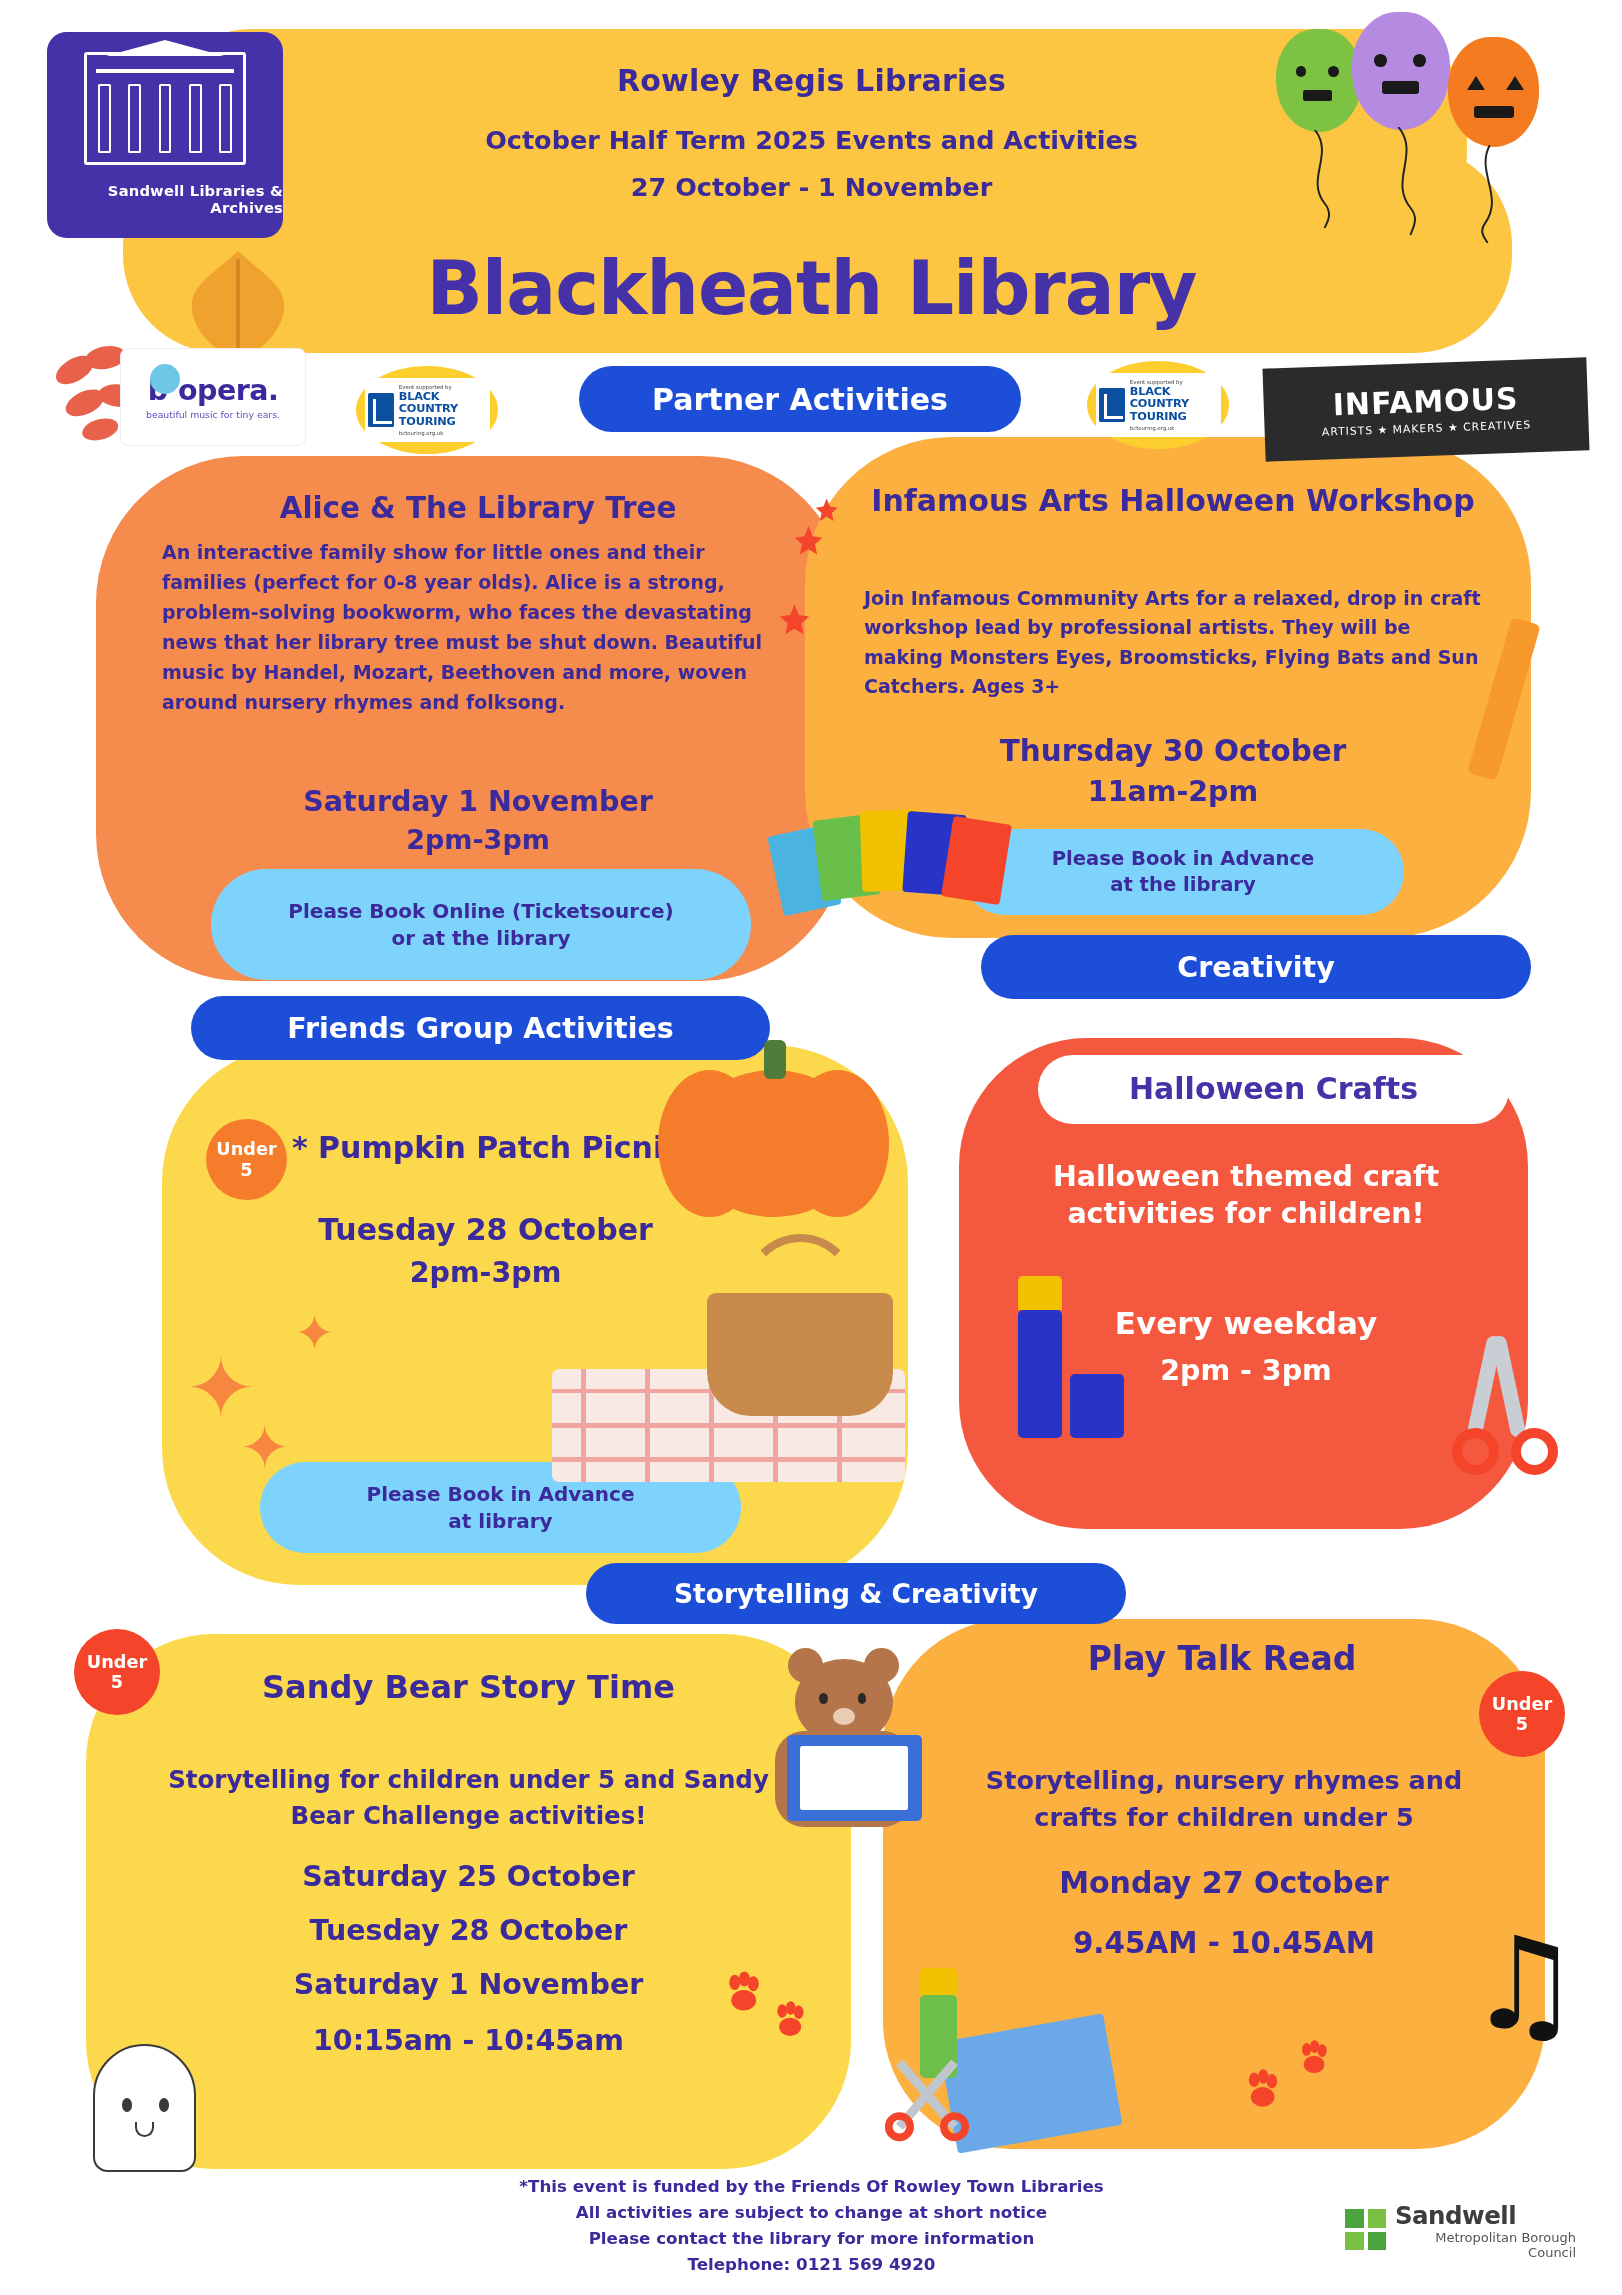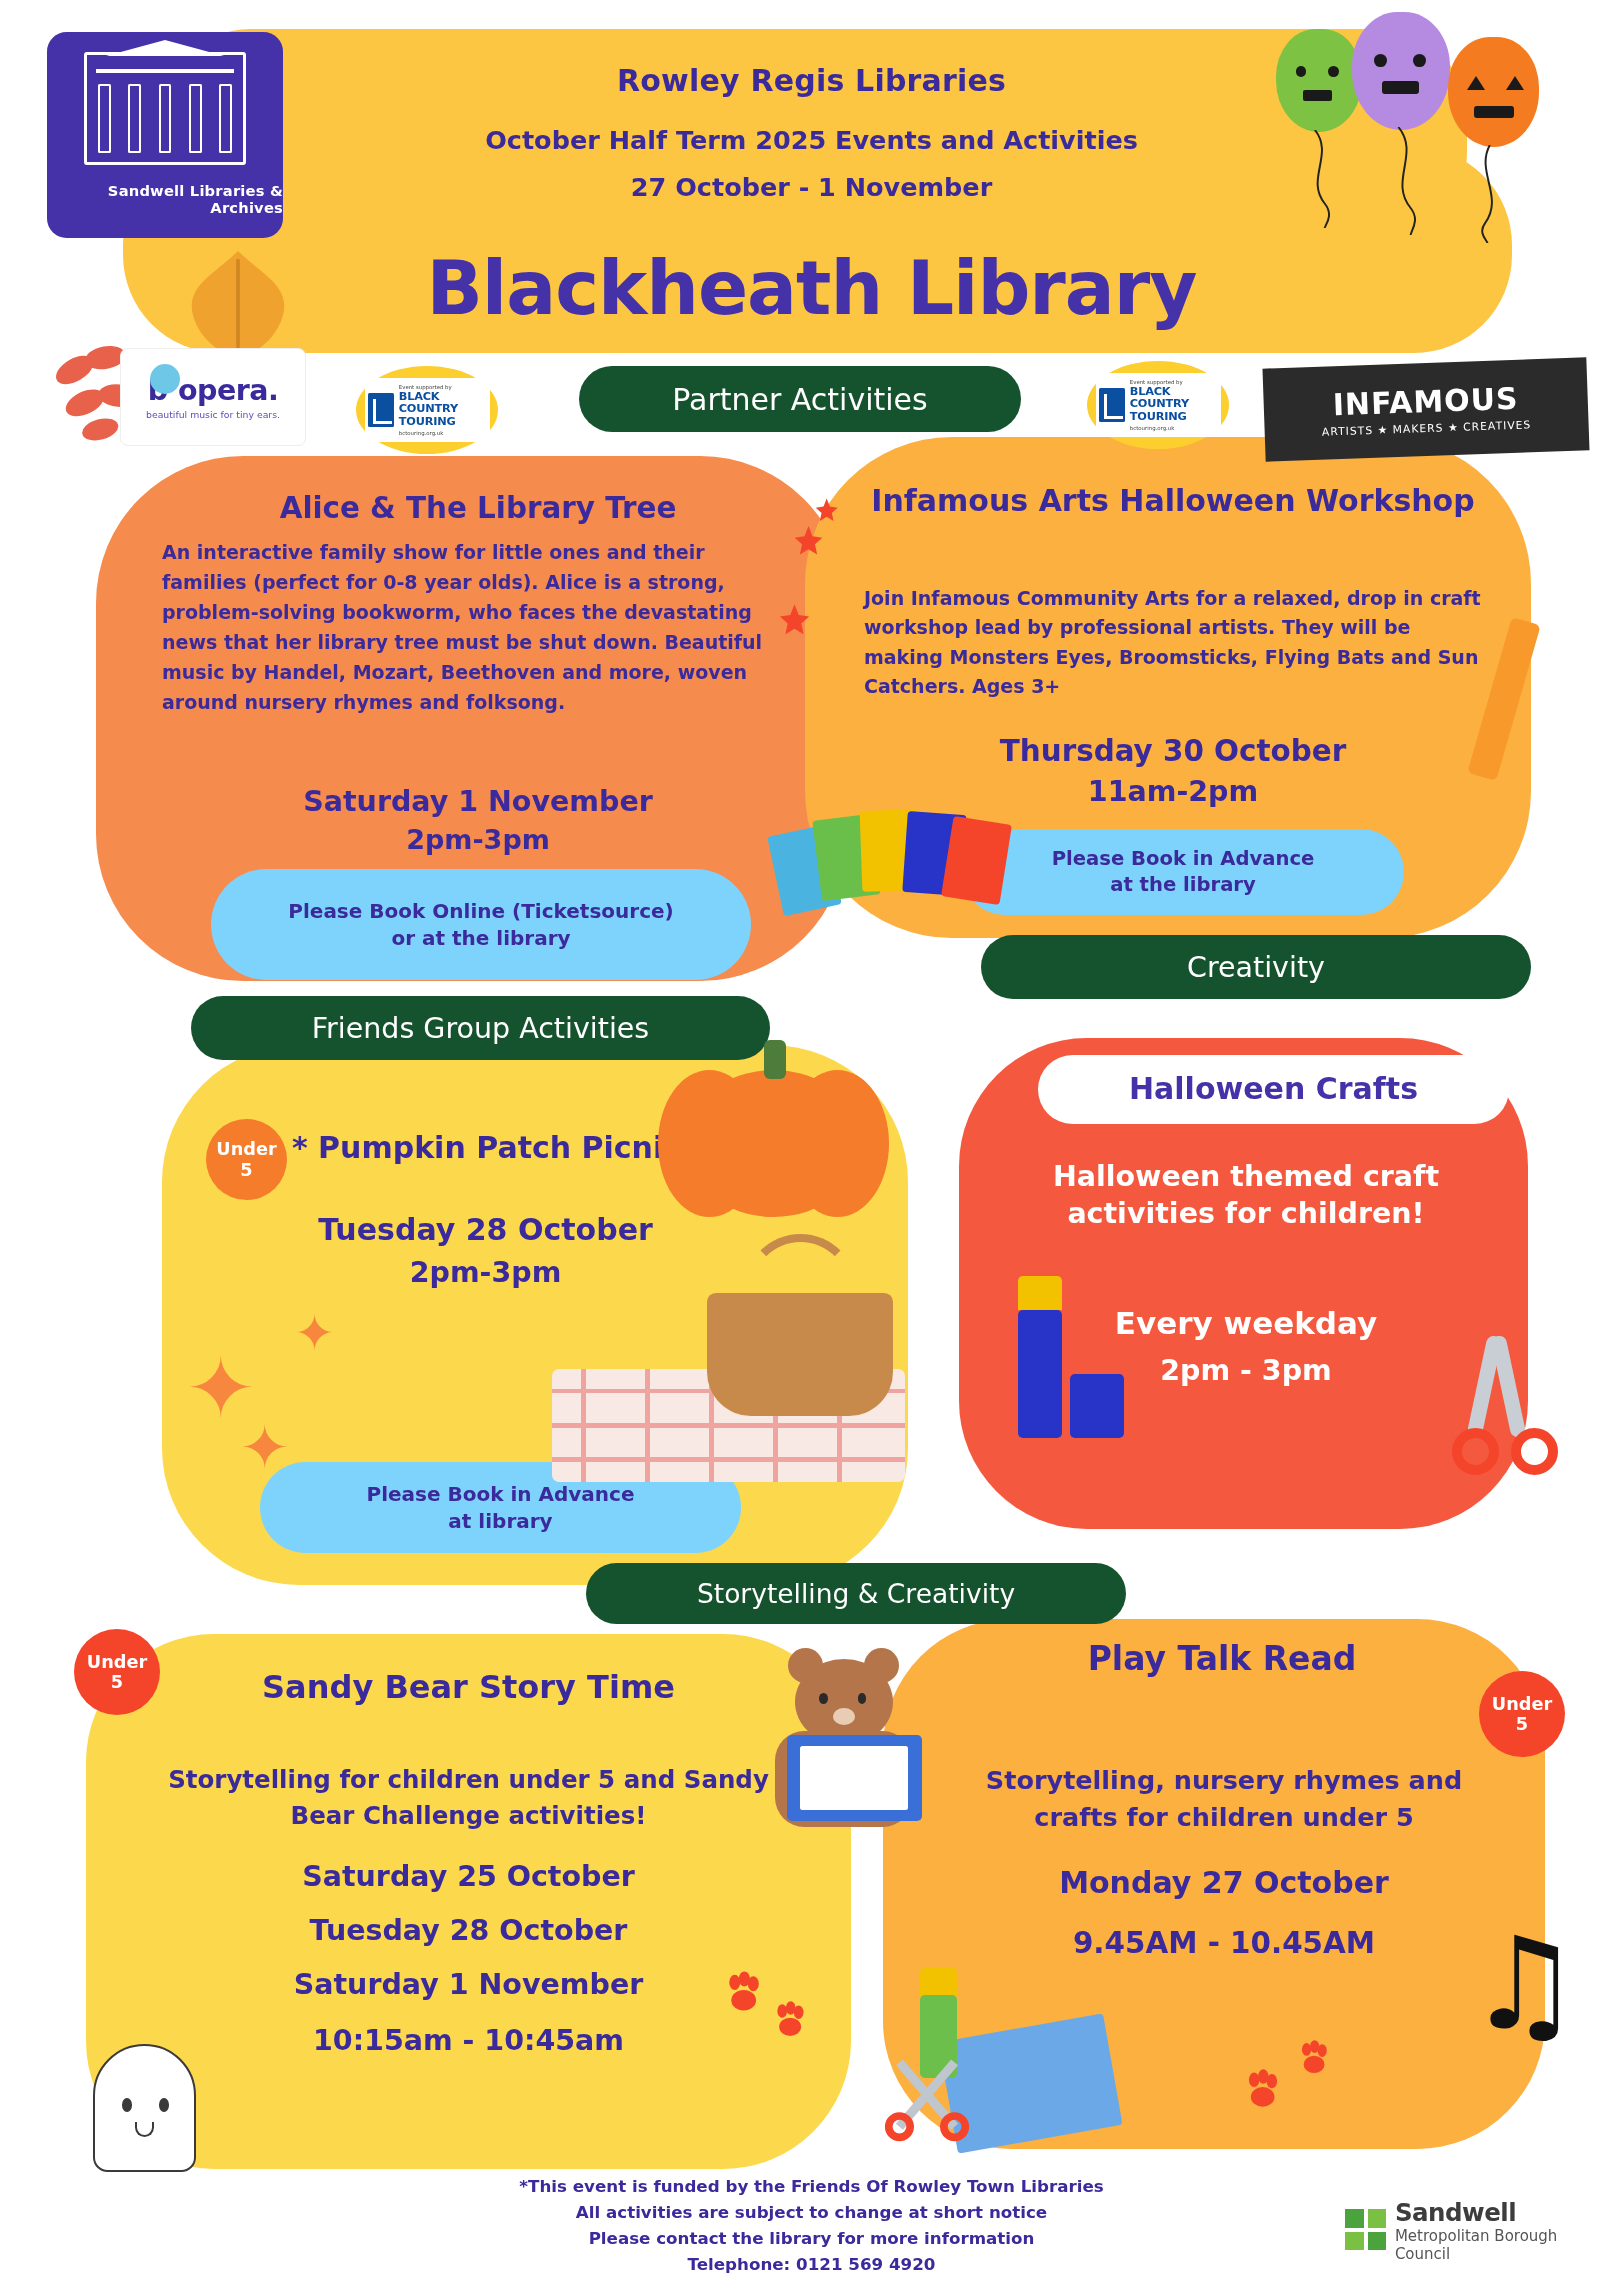--- a/index.html
+++ b/index.html
@@ -54,23 +54,23 @@
     text-align: center;
     color: #4632a8;
     font-size: 74px;
     font-weight: bold;
     letter-spacing: -1px;
   }
 
   
   .pill {
     position: absolute;
-    background: #14532d;
+    background: #1d4ed8;
     color: #ffffff;
-    font-weight: normal;
+    font-weight: bold;
     border-radius: 59px;
     text-align: center;
     display: flex;
     align-items: center;
     justify-content: center;
     z-index: 20;
   }
 
   
   .sec-alice {
@@ -296,21 +296,21 @@
     display: flex; align-items: center;
   }
   .smbc-grid { width: 42px; height: 42px; position: relative; flex: none; margin-right: 7.9px;}
   .smbc-grid i { position: absolute; width: 18.6px; height: 18.6px; background: #4aa33c; }
   .smbc-grid i:nth-child(1){left:0;top:0;}
   .smbc-grid i:nth-child(2){left:22.6px;top:0;background:#7ac143;}
   .smbc-grid i:nth-child(3){left:0;top:22.6px;background:#7ac143;}
   .smbc-grid i:nth-child(4){left:22.6px;top:22.6px;background:#4aa33c;}
   .smbc-txt { color: #555; }
   .smbc-txt .n { font-size: 24.5px; font-weight: bold; color: #3d3d3d; letter-spacing: -0.5px;}
-  .smbc-txt .s { font-size: 15px; }
+  .smbc-txt .s { font-size: 13px; text-align: right; }
 
   
   .deco { position: absolute; z-index: 25; }
 
   .balloon { position: absolute; border-radius: 48% 48% 52% 52%; }
   .sparkle { position: absolute; color: #f7873f; }
 
   .pumpkin-wrap { position: absolute; left: 685px; top: 1070px; z-index: 26;}
   .pkin { width: 177px; height: 147px; background: #f57c2a; border-radius: 50%; position: relative;}
   .pkin:before, .pkin:after {

